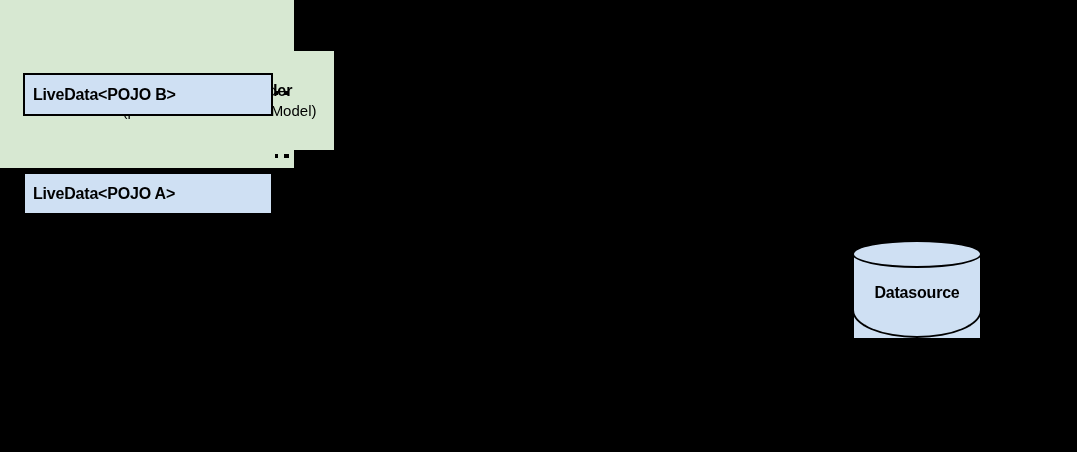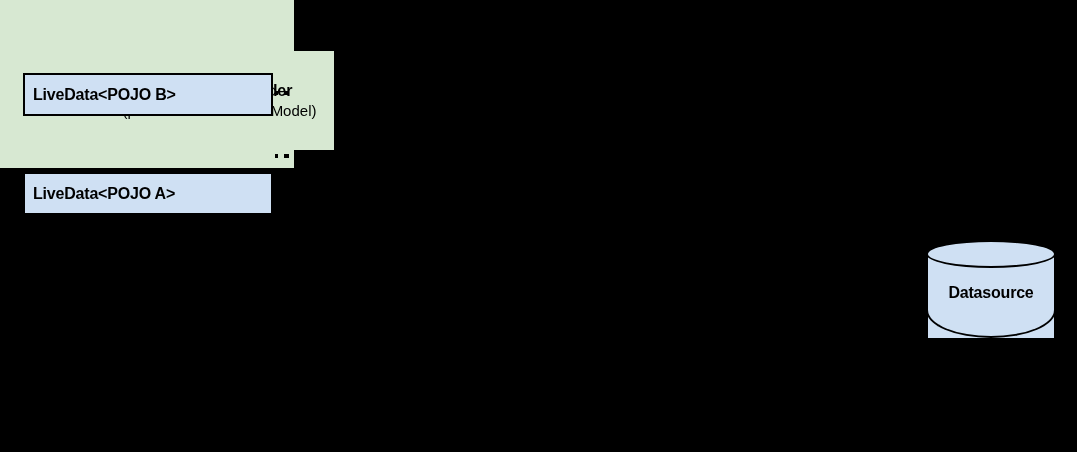--- a/index.html
+++ b/index.html
@@ -117,21 +117,21 @@
   }
   
   .dash-mark {
     position: absolute;
     background: #000000;
     height: 4px;
   }
   
   #datasource-cylinder {
     position: absolute;
-    left: 926px;
+    left: 852px;
     top: 240px;
     width: 130px;
     height: 112px;
     text-decoration: underline;
   }
   #datasource-cylinder .cyl-body {
     position: absolute;
     left: 0;
     top: 14px;
     width: 130px;

